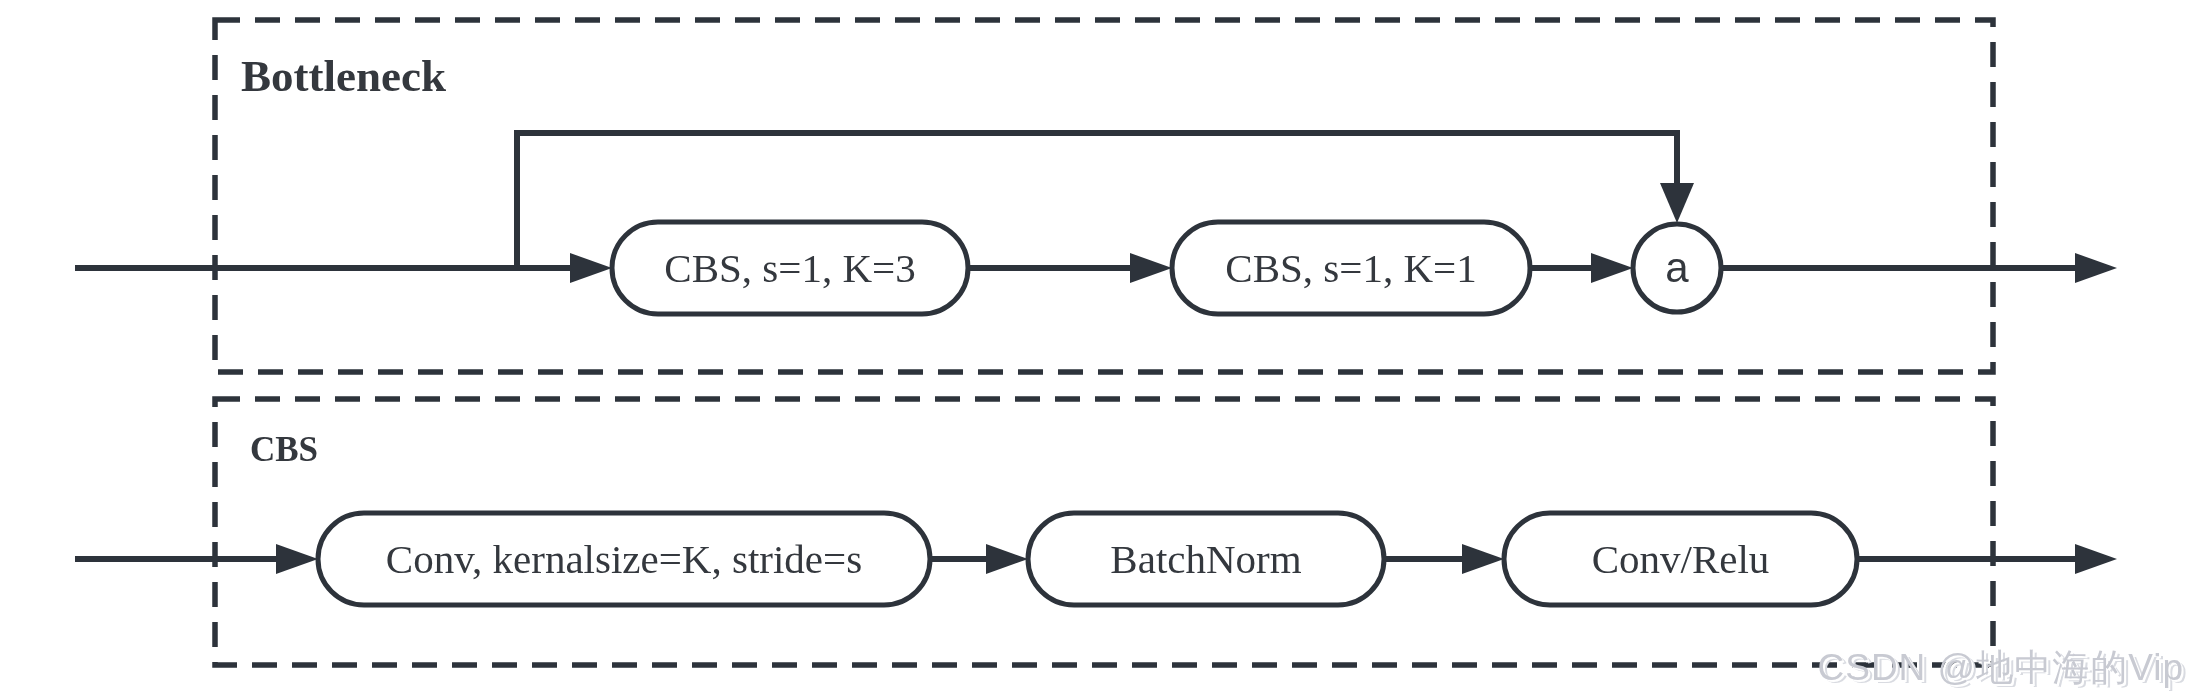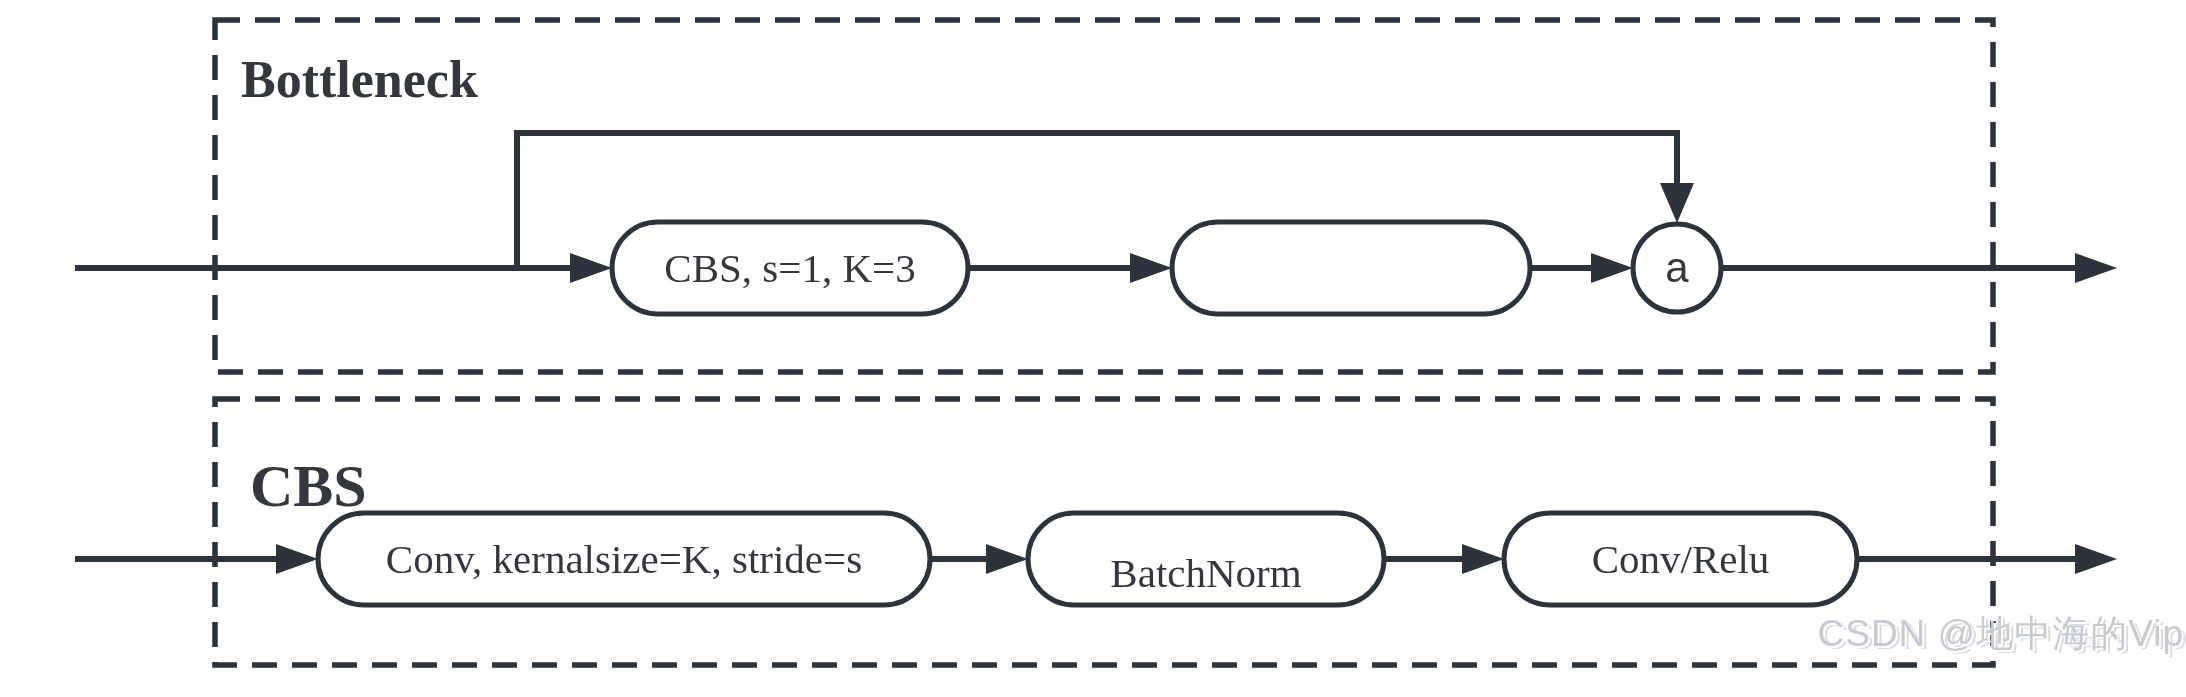--- a/index.html
+++ b/index.html
@@ -50,21 +50,21 @@
   .add-label {
     display: flex;
     align-items: center;
     justify-content: center;
     font-family: "Liberation Sans", sans-serif;
     font-size: 42px;
   }
   .watermark {
     position: absolute;
     right: 2px;
-    top: 612px;
+    top: 646px;
     width: 560px;
     text-align: right;
     font-family: "Liberation Sans", sans-serif;
     font-size: 37px;
     letter-spacing: 1px;
     color: var(--watermark, #c8cad2);
     text-shadow: 2px 2px 0 #ffffff, 4px 3px 0 #d9dbe1;
     line-height: 1.2;
   }
 </style>
@@ -111,29 +111,30 @@
 
     <path class="flow-line" d="M1384,559 H1468"></path>
     <path class="arrowhead" d="M1504,559 L1462,544 L1462,574 Z"></path>
 
     <rect class="node-shape" x="1504" y="513" width="353" height="92" rx="46" ry="46"></rect>
 
     <path class="flow-line" d="M1857,559 H2079"></path>
     <path class="arrowhead" d="M2117,559 L2075,544 L2075,574 Z"></path>
   </svg>
 
-  <div class="label title" style="left:241px; top:54px; font-size:52px;">Bottleneck</div>
+  <div class="label title" style="left:241px; top:54px; font-size:45px;">Bottleneck</div>
 
   <div class="label node-label" style="left:612px; top:222px; width:356px; height:92px;">CBS, s=1, K=3</div>
 
+  <div class="label node-label" style="left:1172px; top:222px; width:358px; height:92px;">CBS, s=1, K=1</div>
 
   <div class="label add-label" style="left:1633px; top:224px; width:88px; height:88px;">a</div>
 
-  <div class="label title" style="left:250px; top:432px; font-size:60px;margin-top:24px;">CBS</div>
+  <div class="label title" style="left:250px; top:432px; font-size:35px;">CBS</div>
 
   <div class="label node-label" style="left:318px; top:513px; width:612px; height:92px;text-align:center;">Conv, kernalsize=K, stride=s</div>
 
-  <div class="label node-label" style="left:1028px; top:527px; width:356px; height:92px;text-align:center;">BatchNorm</div>
+  <div class="label node-label" style="left:1028px; top:513px; width:356px; height:92px;text-align:center;">BatchNorm</div>
 
   <div class="label node-label" style="left:1504px; top:513px; width:353px; height:92px;">Conv/Relu</div>
 
   <div class="watermark">CSDN @地中海的Vip</div>
 </div>
 
 </body></html>

